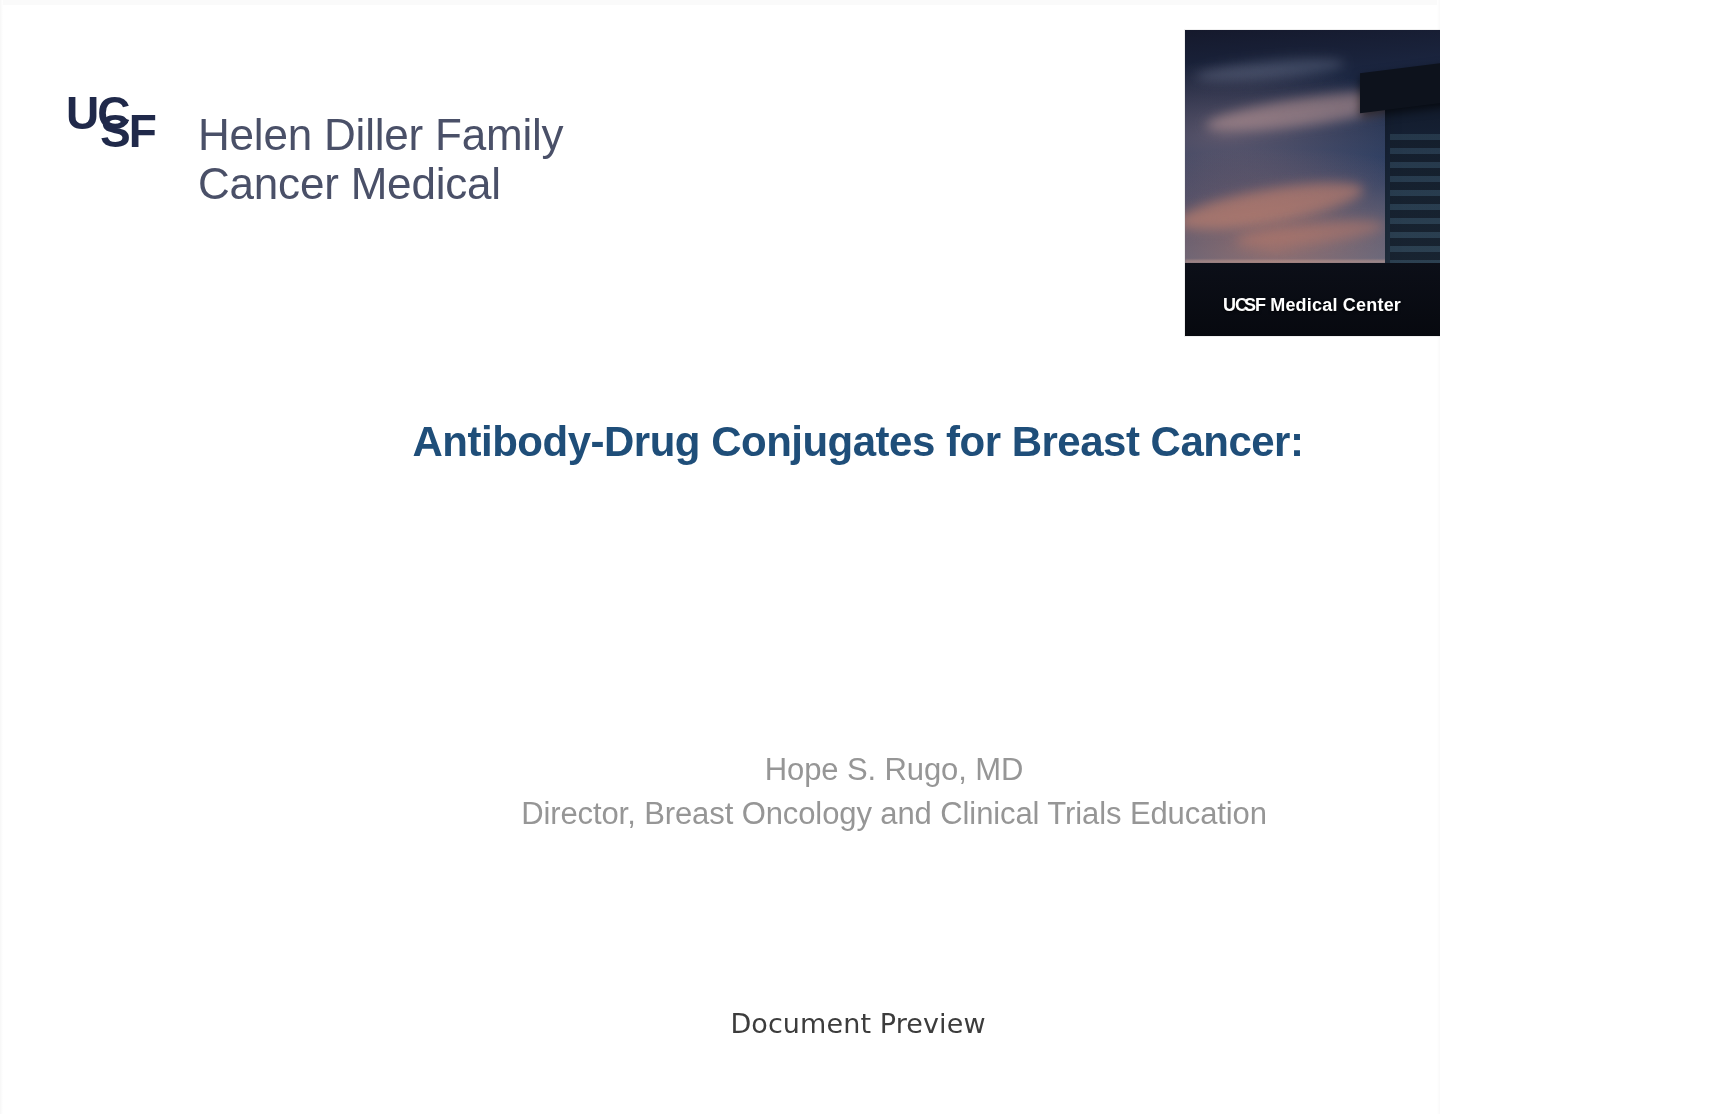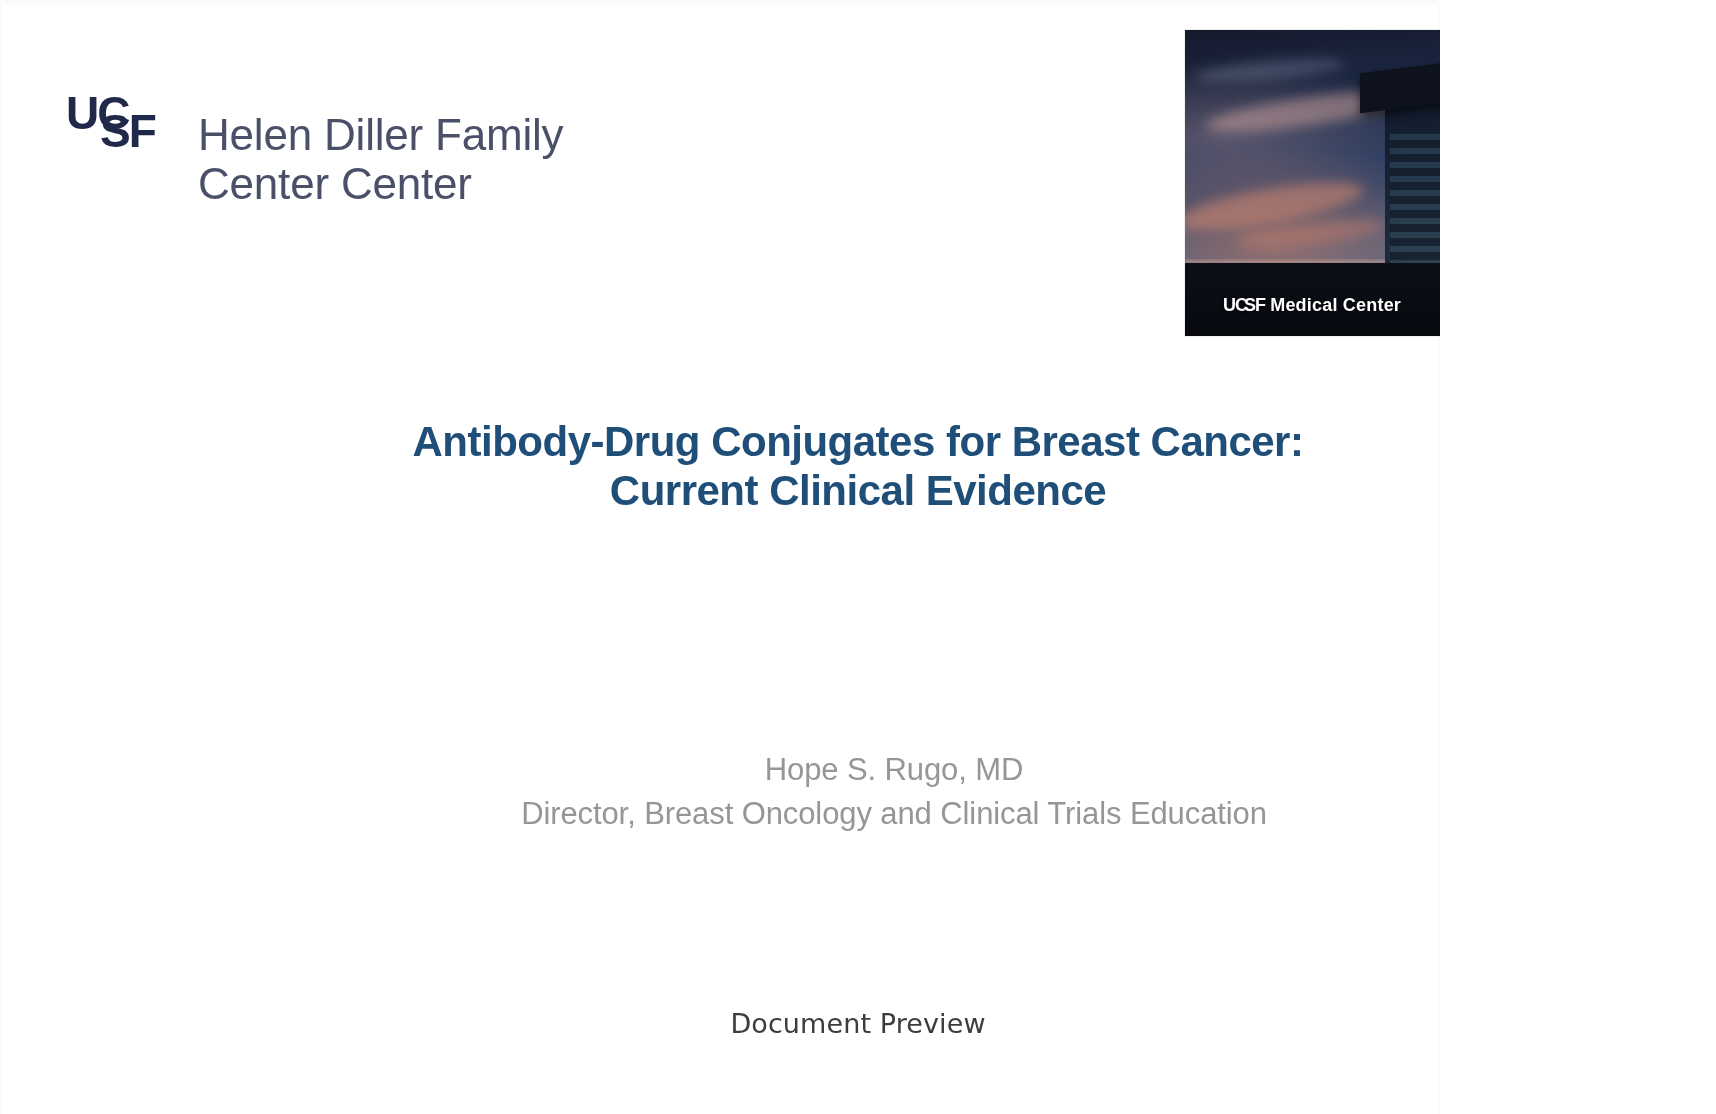--- a/index.html
+++ b/index.html
@@ -286,21 +286,21 @@
   <div class="edge-left"></div>
   <div class="edge-right"></div>
 
   <div class="logo">
     <div class="logo-mark">
       <span class="uc">UC</span>
       <span class="sf">SF</span>
     </div>
     <div class="logo-words">
       <div>Helen Diller Family</div>
-      <div>Center Center</div>
+      <div>Cancer Medical</div>
     </div>
   </div>
 
   <div class="photo">
     <div class="sky"></div>
     <div class="cloud c1"></div>
     <div class="cloud c4"></div>
     <div class="cloud c2"></div>
     <div class="cloud c3"></div>
     <div class="horizon"></div>
@@ -315,21 +315,20 @@
       <div class="glass"></div>
     </div>
     <div class="ground"></div>
     <div class="photo-caption">
       <span class="cap-uc">UC</span><span class="cap-sf">SF</span><span> Medical Center</span>
     </div>
   </div>
 
   <h1 class="title">
     <span class="line">Antibody-Drug Conjugates for Breast Cancer:</span>
-    <span class="line">Current Clinical Evidence</span>
   </h1>
 
   <div class="presenter">
     <span class="line">Hope S. Rugo, MD</span>
     <span class="line">Director, Breast Oncology and Clinical Trials Education</span>
   </div>
 
   <div class="doc-preview">Document Preview</div>
 
 </div>

